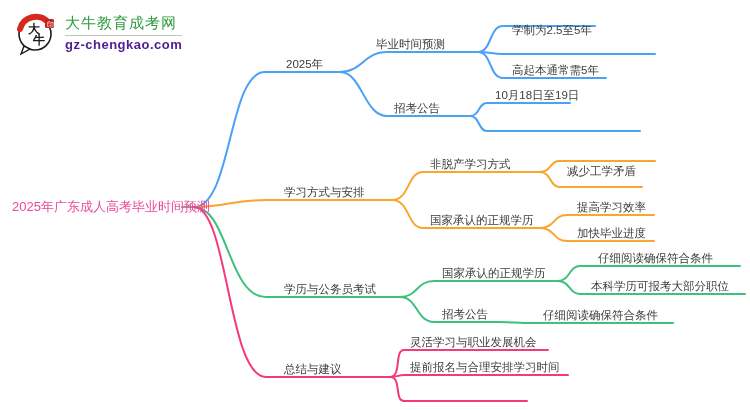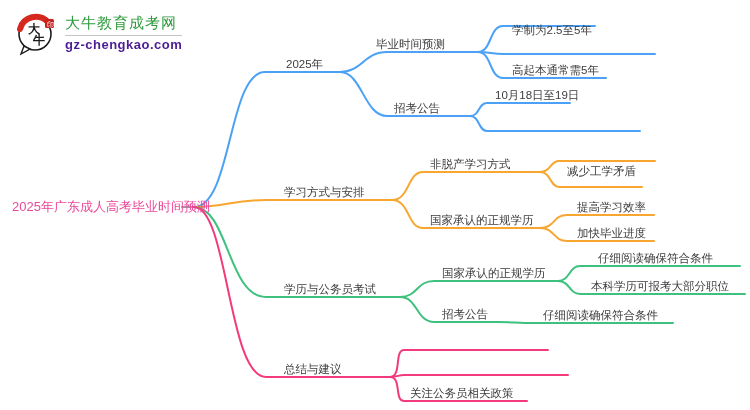--- a/index.html
+++ b/index.html
@@ -95,15 +95,16 @@
   <div class="node" style="left:577px;top:226px">加快毕业进度</div>
 
   <div class="node" style="left:284px;top:282px">学历与公务员考试</div>
   <div class="node" style="left:442px;top:266px">国家承认的正规学历</div>
   <div class="node" style="left:598px;top:251px">仔细阅读确保符合条件</div>
   <div class="node" style="left:591px;top:279px">本科学历可报考大部分职位</div>
   <div class="node" style="left:442px;top:307px">招考公告</div>
   <div class="node" style="left:543px;top:308px">仔细阅读确保符合条件</div>
 
   <div class="node" style="left:284px;top:362px">总结与建议</div>
-  <div class="node" style="left:410px;top:386px">关注公务员相关政策</div>
+  <div class="node" style="left:410px;top:335px">灵活学习与职业发展机会</div>
+  <div class="node" style="left:410px;top:360px">提前报名与合理安排学习时间</div>
 
 </div>
 
 </body></html>

